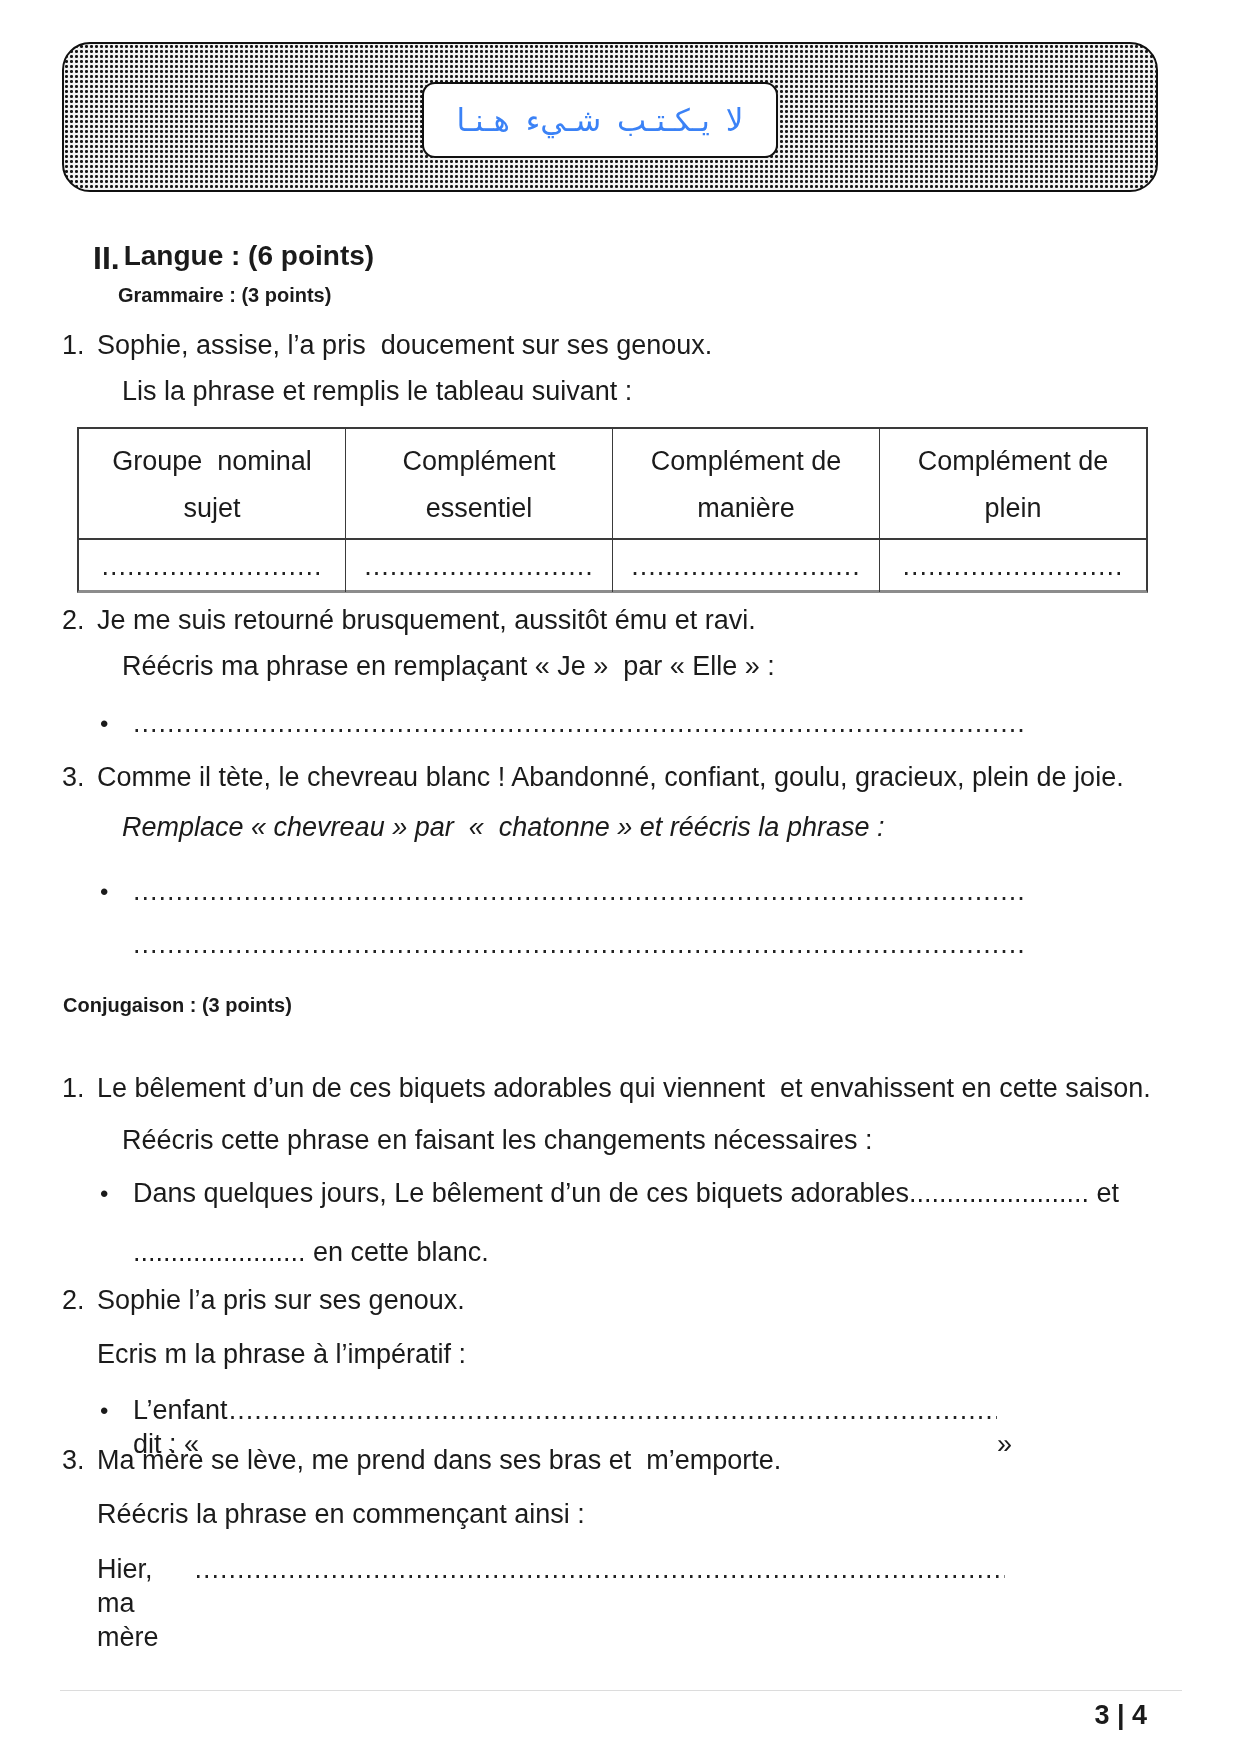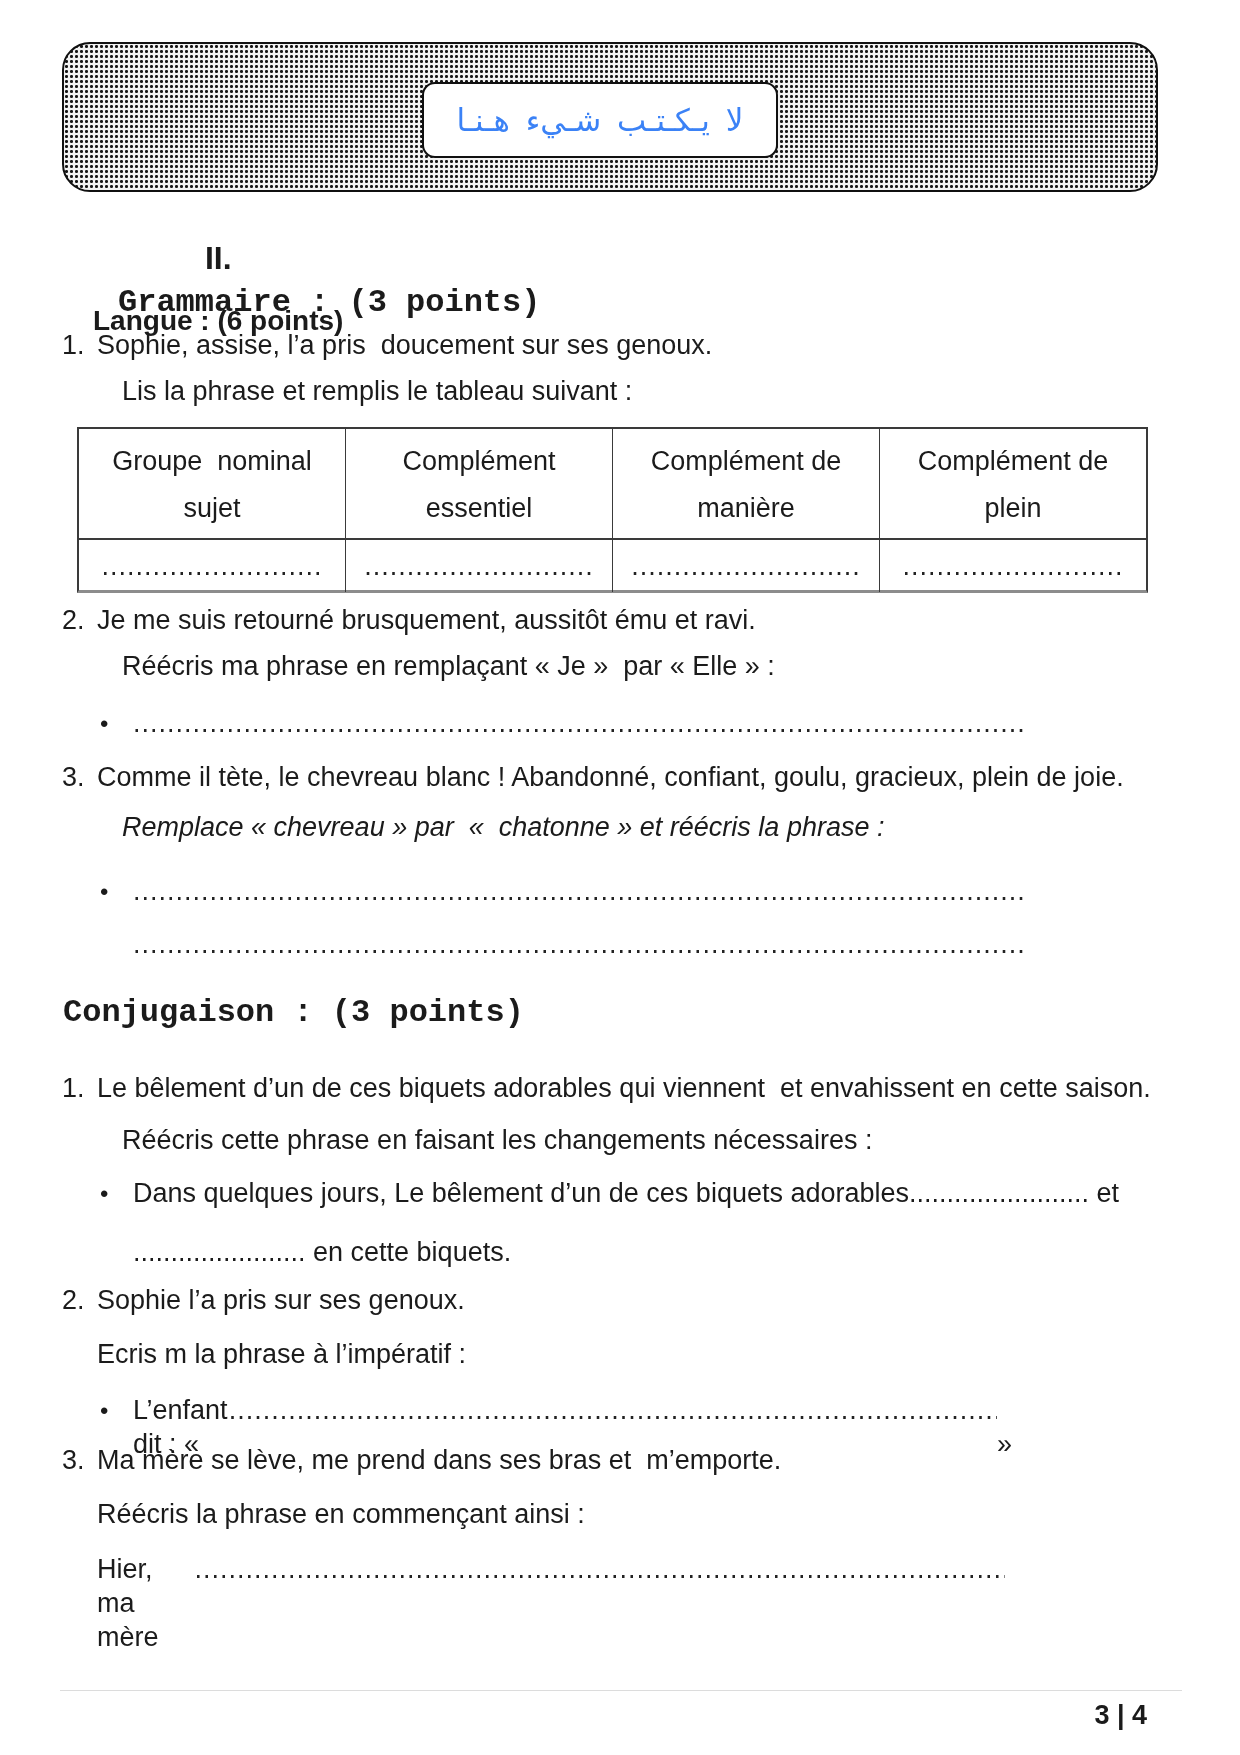--- a/index.html
+++ b/index.html
@@ -21,24 +21,24 @@
     position:absolute;left:358px;top:38px;width:352px;height:72px;
     background:#ffffff;border:2px solid #101010;border-radius:13px;
     display:flex;align-items:center;justify-content:center;
   }
   .arabic{
     font-family:"DejaVu Sans",sans-serif;font-size:31px;direction:rtl;
     word-spacing:6px;color:#3b82f6;
   }
 
   
-  .h-langue{position:absolute;left:93px;top:240px;display:flex;align-items:center;gap:28px;font-weight:bold;flex-direction:column;}
+  .h-langue{position:absolute;left:93px;top:240px;display:flex;align-items:flex-start;gap:4px;font-weight:bold;}
   .h-langue .numeral{font-size:32px;}
   .h-langue .label{font-size:28px;}
-  .h-sub{position:absolute;font-weight:bold;font-size:32px;font-family:Liberation Mono, monospace;}
+  .h-sub{position:absolute;font-weight:bold;font-size:20px;}
   .h-grammaire{left:118px;top:284px;}
   .h-conjugaison{left:63px;top:994px;text-align:center;}
 
   
   .line{position:absolute;font-size:27px;line-height:34px;}
   .numrow{display:flex;}
   .numrow .num{width:35px;flex:0 0 35px;}
   .bulletrow{display:flex;align-items:baseline;}
   .bulletrow .bullet{width:33px;flex:0 0 33px;font-size:24px;}
   .dotfill{overflow:hidden;white-space:nowrap;flex:1 1 auto;letter-spacing:1px;color:#222;}
@@ -149,21 +149,21 @@
 
   <div class="line numrow" style="left:62px;top:1071px;">
     <span class="num t">1.</span>
     <span class="t">Le bêlement d’un de ces biquets adorables qui viennent  et envahissent en cette saison.</span>
   </div>
   <div class="line t" style="left:122px;top:1123px;">Réécris cette phrase en faisant les changements nécessaires :</div>
   <div class="line bulletrow" style="left:100px;top:1176px;">
     <span class="bullet">•</span>
     <span class="t">Dans quelques jours, Le bêlement d’un de ces biquets adorables........................ et</span>
   </div>
-  <div class="line t" style="left:133px;top:1235px;">....................... en cette biquets.</div>
+  <div class="line t" style="left:133px;top:1235px;">....................... en cette blanc.</div>
 
   <div class="line numrow" style="left:62px;top:1283px;">
     <span class="num t">2.</span>
     <span class="t">Sophie l’a pris sur ses genoux.</span>
   </div>
   <div class="line t" style="left:97px;top:1337px;">Ecris m la phrase à l’impératif :</div>
   <div class="line bulletrow" style="left:100px;top:1393px;width:912px;">
     <span class="bullet">•</span>
     <span class="t">L’enfant dit : « </span>
     <span class="dotfill">......................................................................................................................................................................</span>

